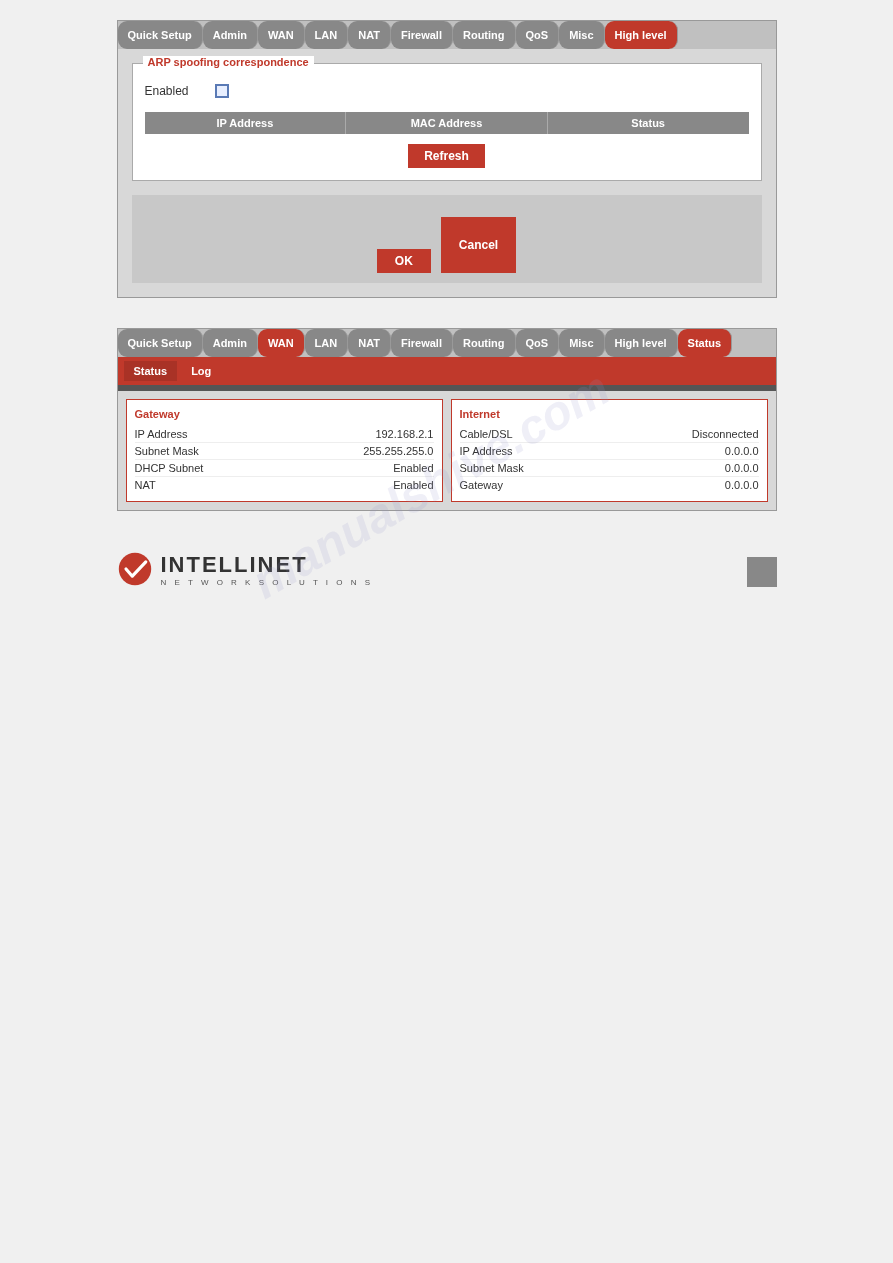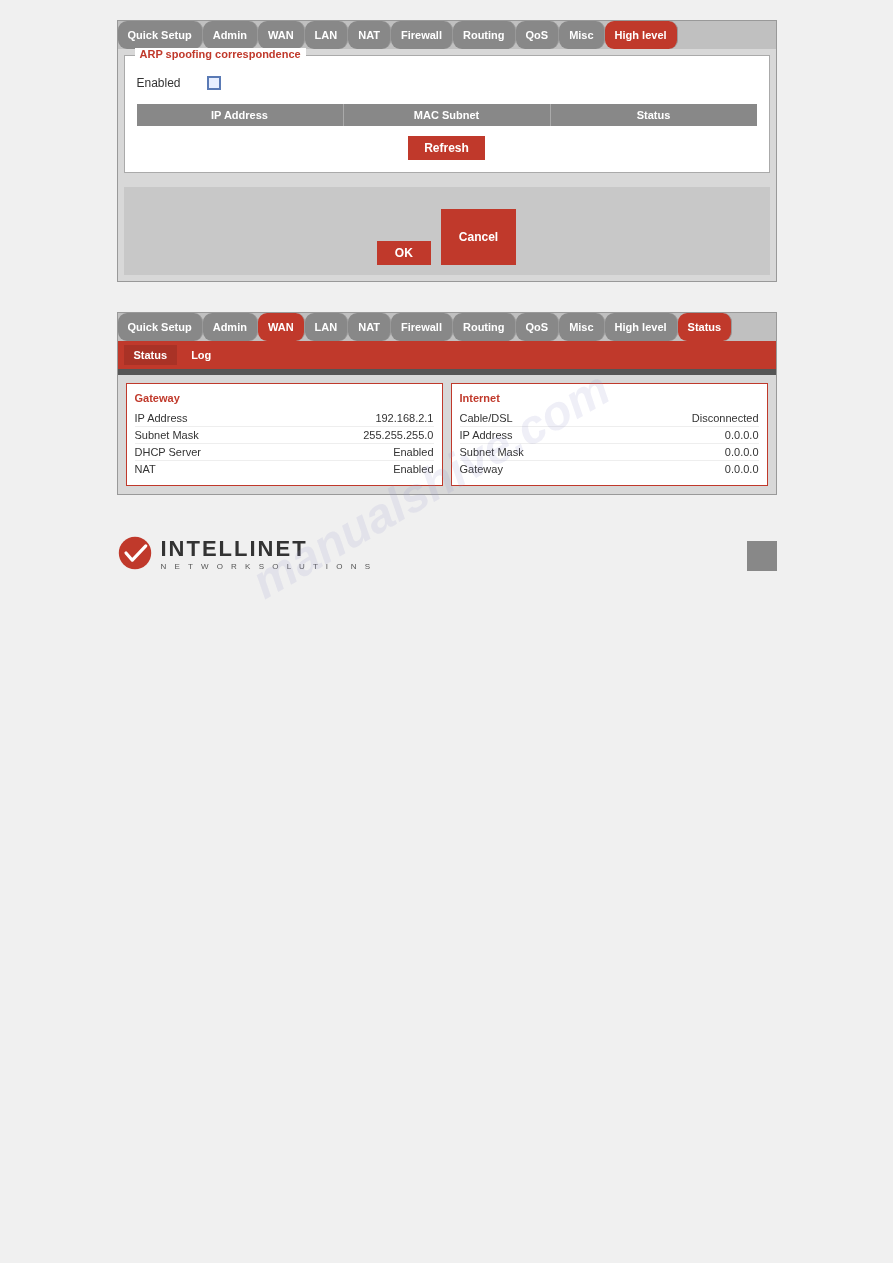--- a/index.html
+++ b/index.html
@@ -71,21 +71,21 @@
       cursor: pointer;
     }
     .sub-nav-item.active {
       background: #a93226;
       border-bottom: 2px solid #fff;
     }
 
     
     .content-area {
       background: #d8d8d8;
-      padding: 6px;
+      padding: 14px;
     }
 
     
     .arp-box {
       border: 1px solid #aaa;
       background: #fff;
       padding: 12px;
       position: relative;
       margin-bottom: 14px;
     }
@@ -347,21 +347,21 @@
         <div class="arp-box">
           <span class="arp-legend">ARP spoofing correspondence</span>
 
           <div class="arp-row">
             <span class="arp-label">Enabled</span>
             <span class="arp-checkbox"></span>
           </div>
 
           <div class="table-header">
             <div class="th-cell">IP Address</div>
-            <div class="th-cell">MAC Subnet</div>
+            <div class="th-cell">MAC Address</div>
             <div class="th-cell">Status</div>
           </div>
 
           <button class="btn-refresh">Refresh</button>
         </div>
 
         <div class="footer-bar">
           <button class="btn-ok">OK</button>
           <button class="btn-cancel">Cancel</button>
         </div>
@@ -397,21 +397,21 @@
           <div class="status-box-title">Gateway</div>
           <div class="status-row">
             <span class="status-key">IP Address</span>
             <span class="status-val">192.168.2.1</span>
           </div>
           <div class="status-row">
             <span class="status-key">Subnet Mask</span>
             <span class="status-val">255.255.255.0</span>
           </div>
           <div class="status-row">
-            <span class="status-key">DHCP Server</span>
+            <span class="status-key">DHCP Subnet</span>
             <span class="status-val">Enabled</span>
           </div>
           <div class="status-row">
             <span class="status-key">NAT</span>
             <span class="status-val">Enabled</span>
           </div>
         </div>
 
         <div class="status-box">
           <div class="status-box-title">Internet</div>

